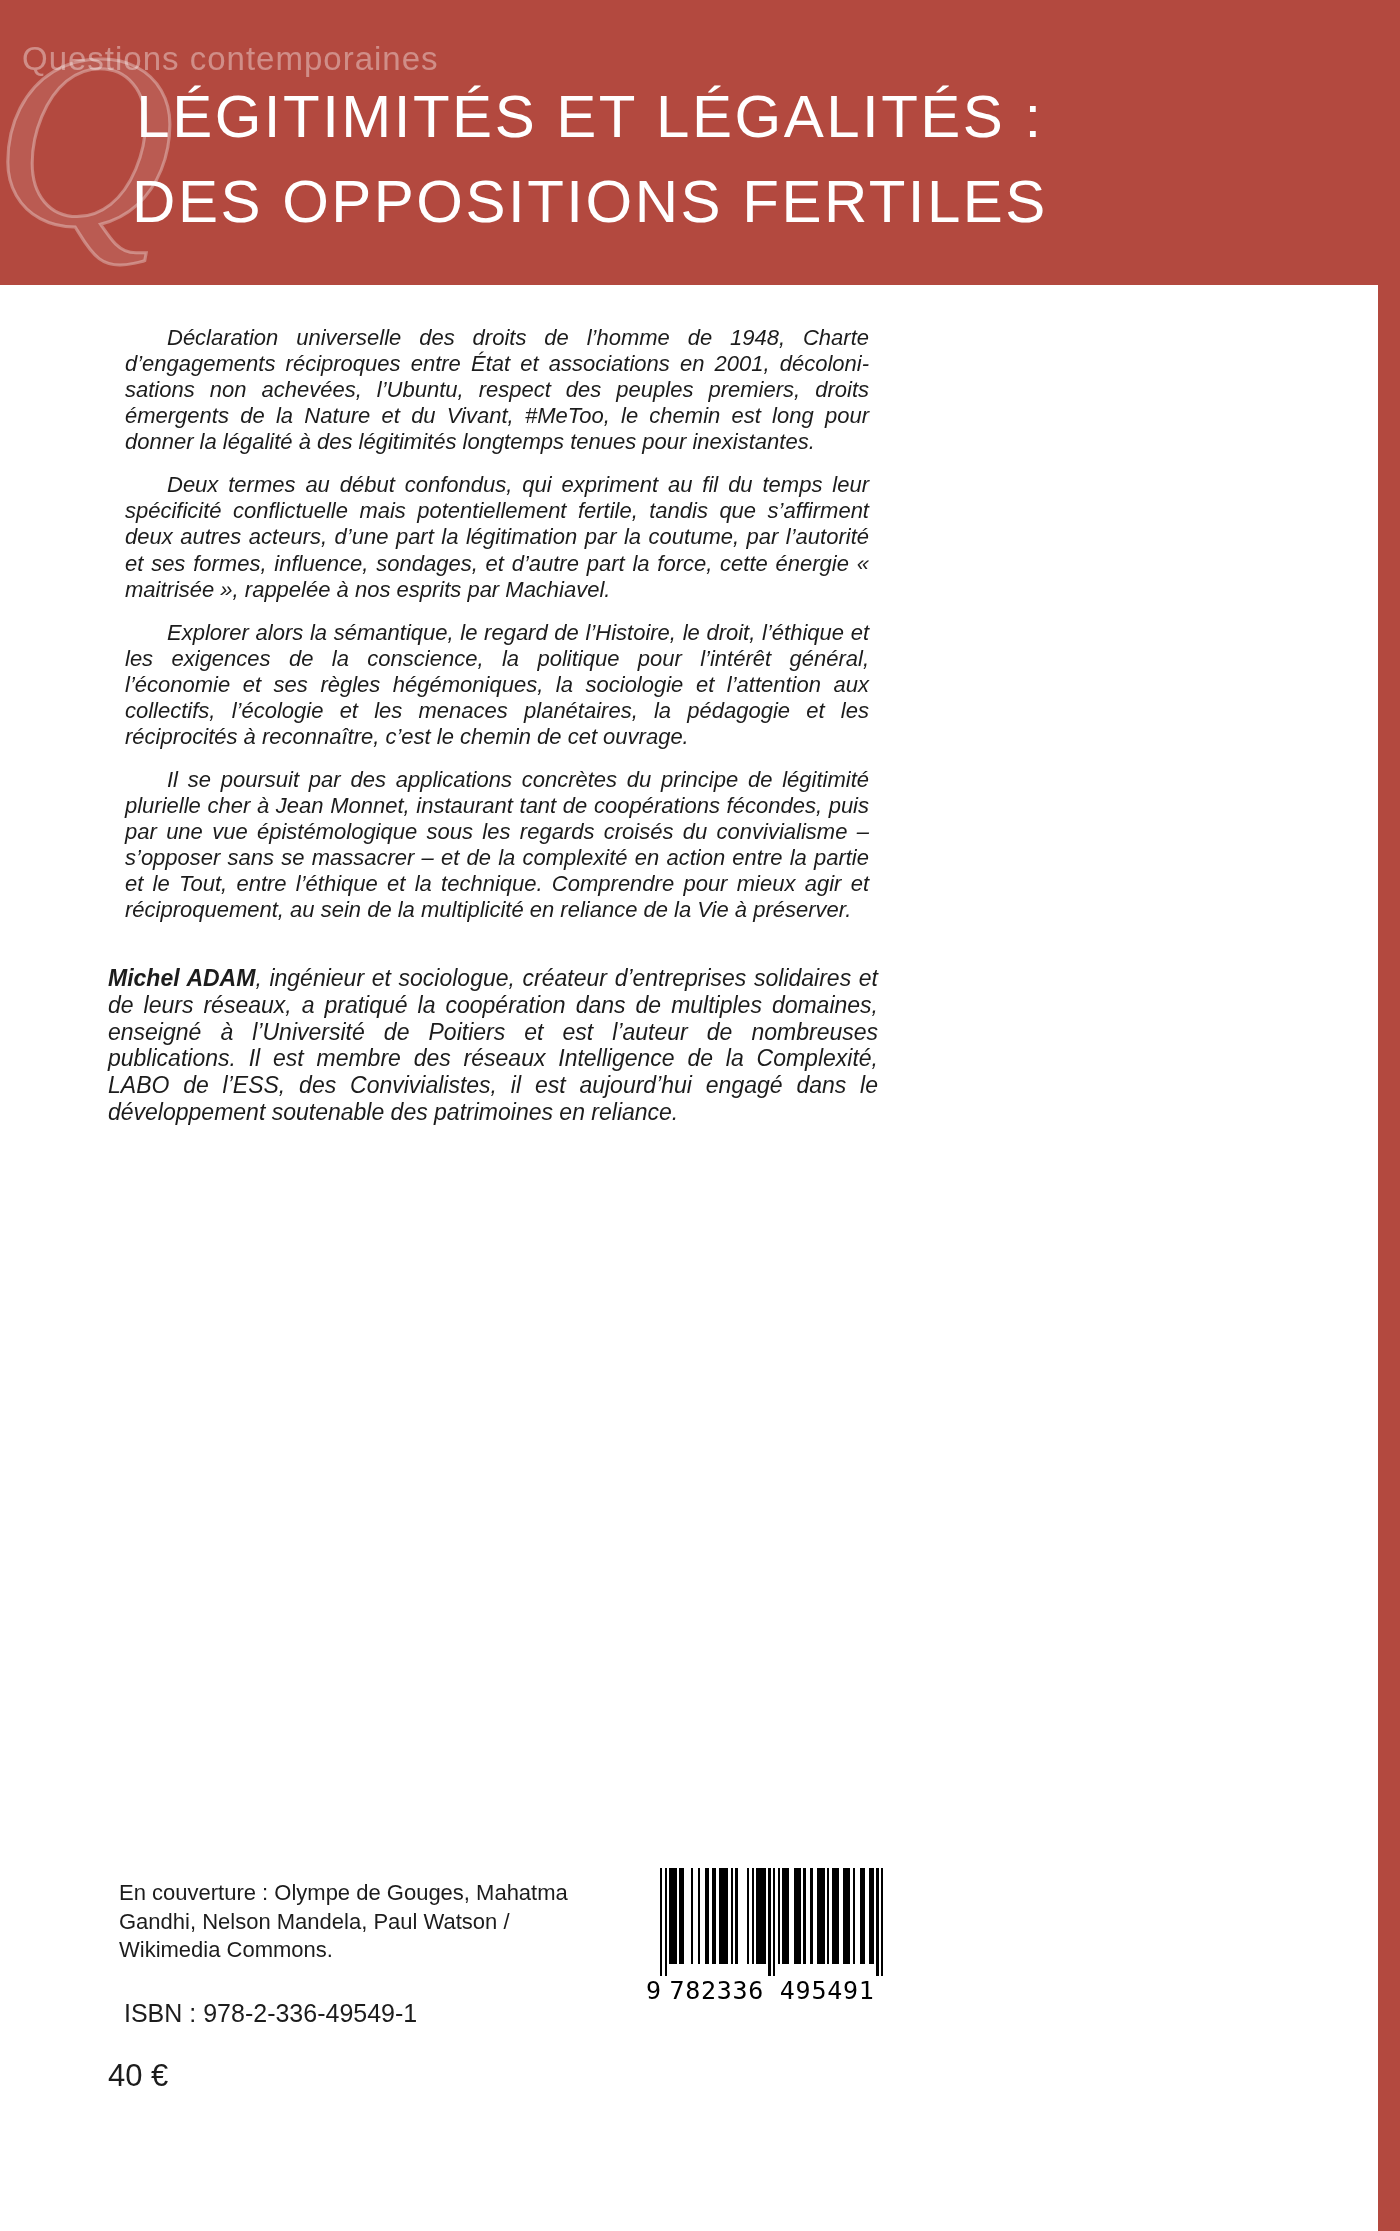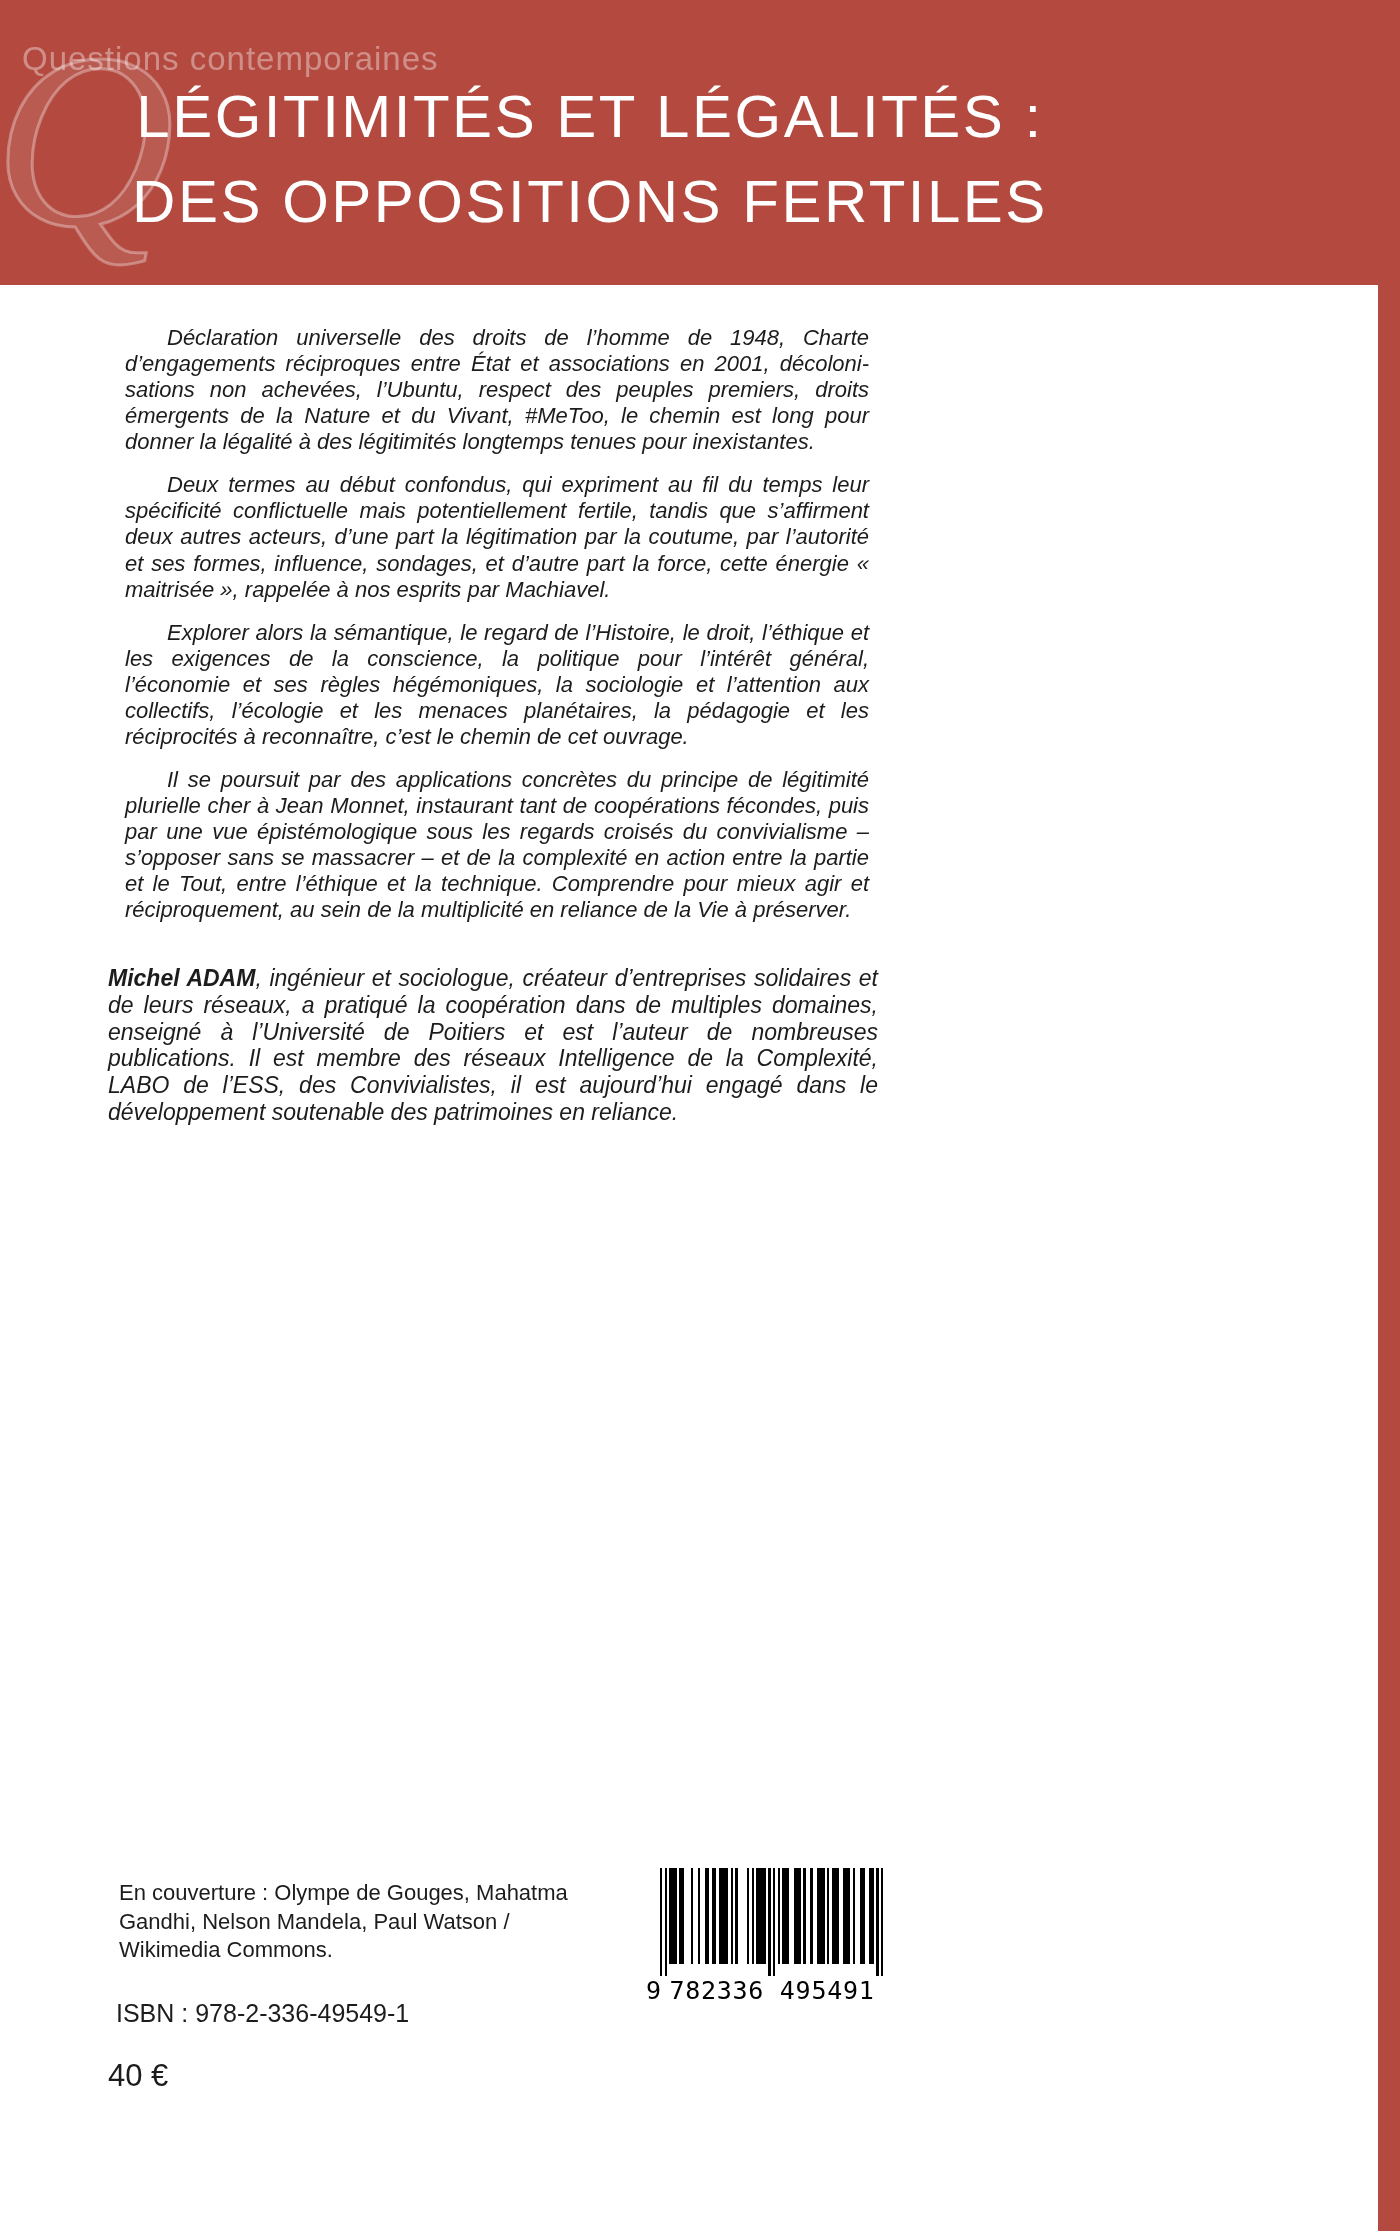--- a/index.html
+++ b/index.html
@@ -92,21 +92,21 @@
     align-items:flex-start;
   }
   .footer-left { width:480px; }
   .credit {
     margin:11px;
     max-width:462px;
     font-size:22px;
     line-height:1.3;
   }
   .isbn {
-    margin:34px 0 0 8px;
+    margin:34px 0 0 16px;
     font-size:25px;
   }
   .price {
     margin:30px 0 0 0;
     font-size:31px;
   }
   .barcode { width:240px; height:136px; }
 </style>
 </head>
 <body>

